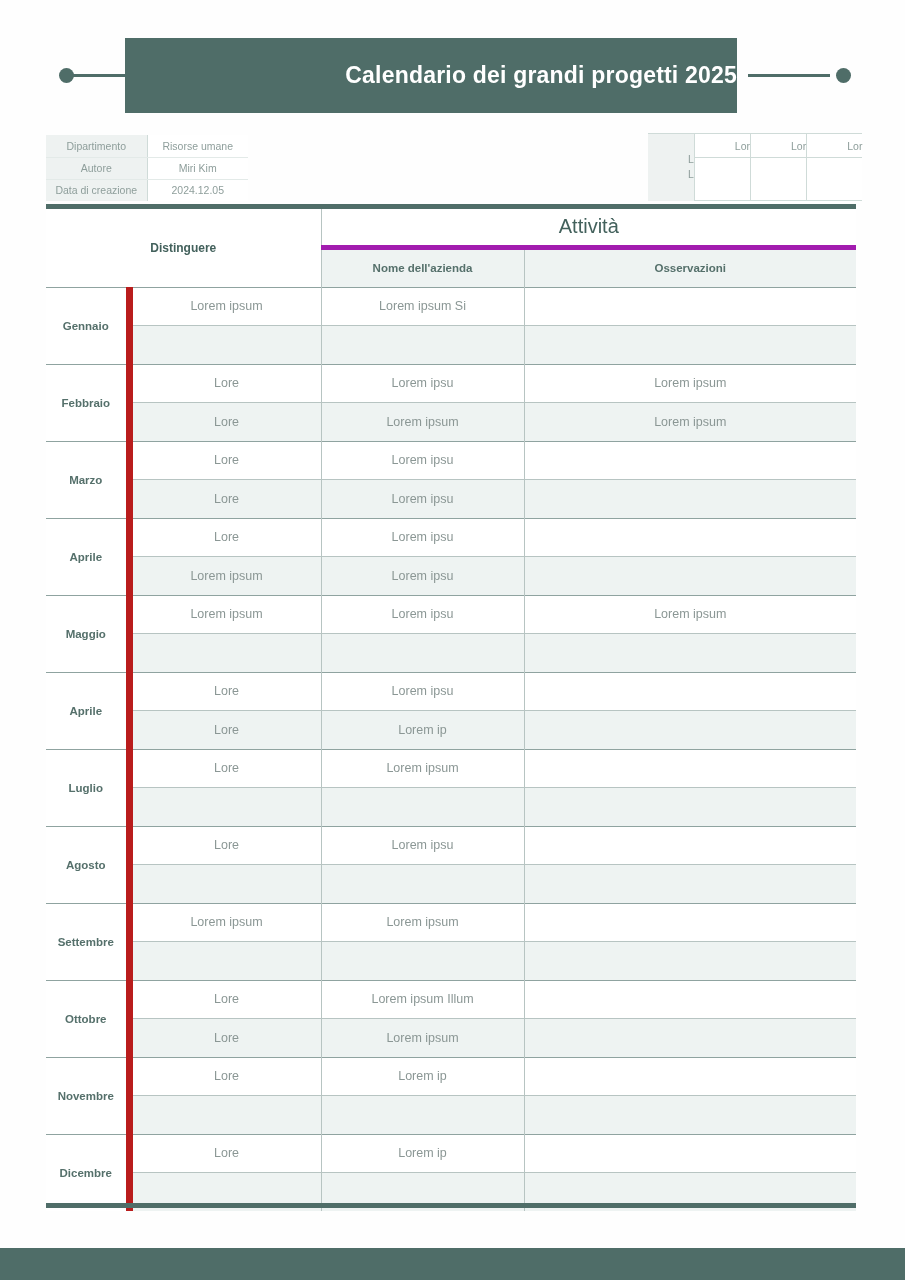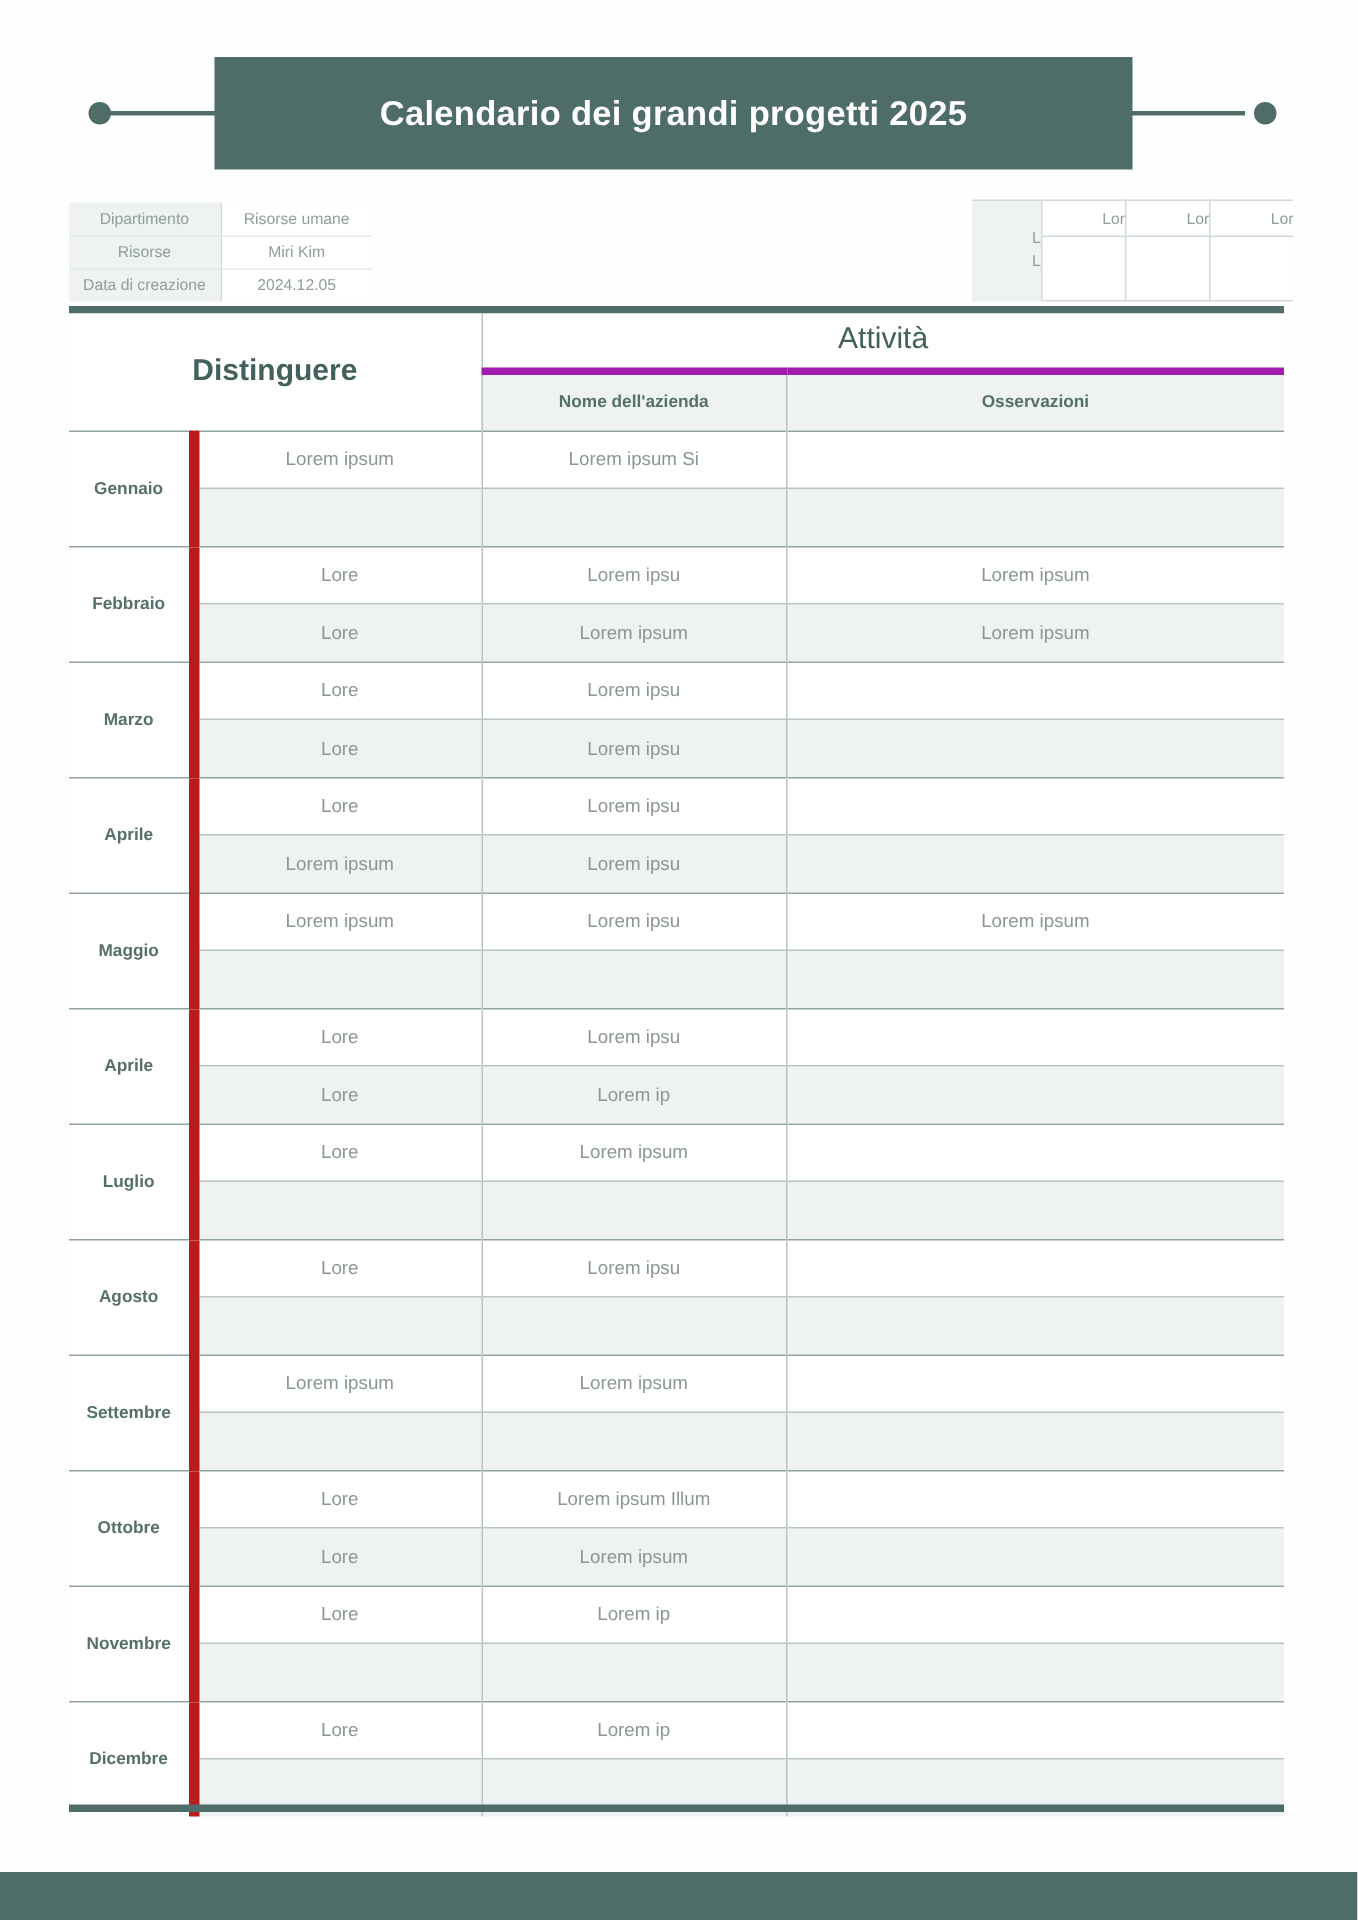--- a/index.html
+++ b/index.html
@@ -40,26 +40,26 @@
     top: 30px;
     width: 15px; height: 15px;
     border-radius: 50%;
     background: #4f6d68;
   }
   #deco-dot-left  { left: 59px; }
   #deco-dot-right { left: 836px; }
 
   #title-banner {
     position: absolute;
-    left: 143px; top: 0;
+    left: 125px; top: 0;
     width: 612px; height: 75px;
     background: #4f6d68;
     display: flex;
     align-items: center;
-    justify-content: center;
+    justify-content: flex-end;
   }
   #title-text {
     color: #ffffff;
     font-size: 23px;
     font-weight: bold;
     letter-spacing: 0.2px;
     white-space: nowrap;
   }
 
   
@@ -148,21 +148,21 @@
 
   #main-table th, #main-table td {
     padding: 0;
     vertical-align: middle;
     text-align: center;
   }
 
   
   .th-distinguere {
     height: 78px;
-    font-size: 20px;
+    font-size: 12px;
     font-weight: bold;
     color: #43615c;
     border-right: 1px solid #b7c4c2;
     background: #ffffff;
   }
   .th-attivita {
     height: 38px;
     font-size: 20px;
     color: #43615c;
     font-weight: normal;
@@ -225,21 +225,21 @@
     </div>
   </div>
 
   <table id="meta-table">
     <tbody id="meta-body">
         <tr>
           <td class="meta-label">Dipartimento</td>
           <td class="meta-value">Risorse umane</td>
         </tr>
         <tr>
-          <td class="meta-label">Risorse</td>
+          <td class="meta-label">Autore</td>
           <td class="meta-value">Miri Kim</td>
         </tr>
         <tr>
           <td class="meta-label">Data di creazione</td>
           <td class="meta-value">2024.12.05</td>
         </tr>
       </tbody>
   </table>
 
   <table id="mini-table">

